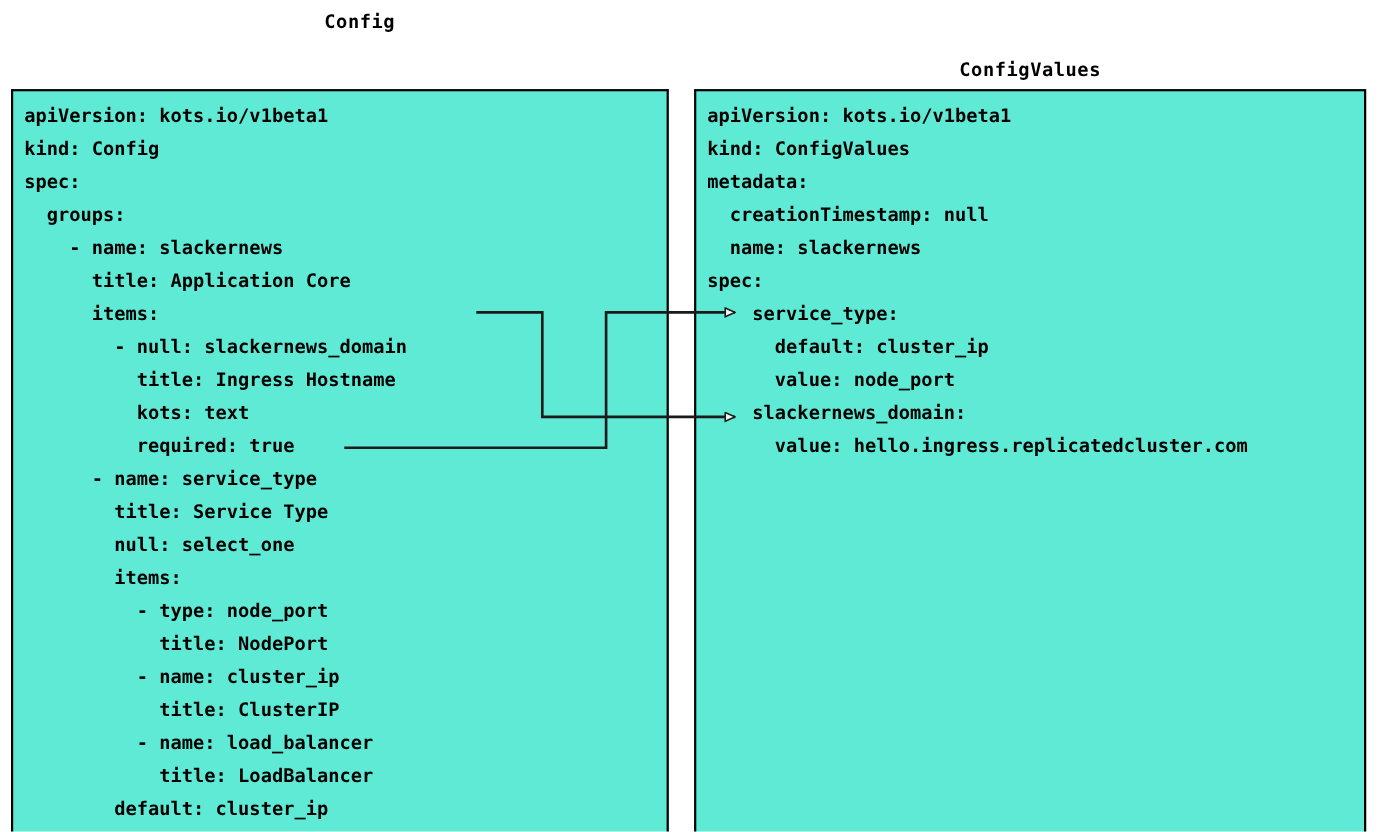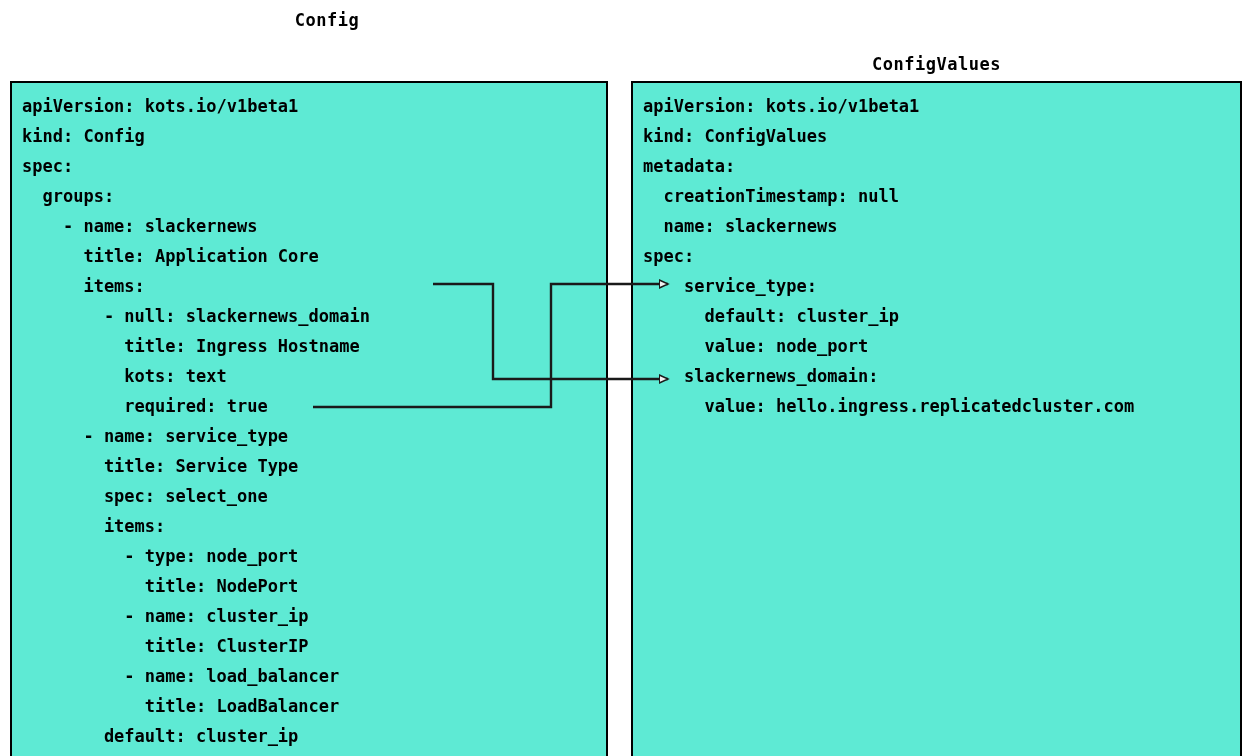--- a/index.html
+++ b/index.html
@@ -97,21 +97,21 @@
         <div class="yaml-line">  groups:</div>
         <div class="yaml-line">    - name: slackernews</div>
         <div class="yaml-line">      title: Application Core</div>
         <div class="yaml-line">      items:</div>
         <div class="yaml-line">        - null: slackernews_domain</div>
         <div class="yaml-line">          title: Ingress Hostname</div>
         <div class="yaml-line">          kots: text</div>
         <div class="yaml-line">          required: true</div>
         <div class="yaml-line">      - name: service_type</div>
         <div class="yaml-line">        title: Service Type</div>
-        <div class="yaml-line">        spec: select_one</div>
+        <div class="yaml-line">        null: select_one</div>
         <div class="yaml-line">        items:</div>
         <div class="yaml-line">          - type: node_port</div>
         <div class="yaml-line">            title: NodePort</div>
         <div class="yaml-line">          - name: cluster_ip</div>
         <div class="yaml-line">            title: ClusterIP</div>
         <div class="yaml-line">          - name: load_balancer</div>
         <div class="yaml-line">            title: LoadBalancer</div>
         <div class="yaml-line">        default: cluster_ip</div>
       </div>
   </div>

